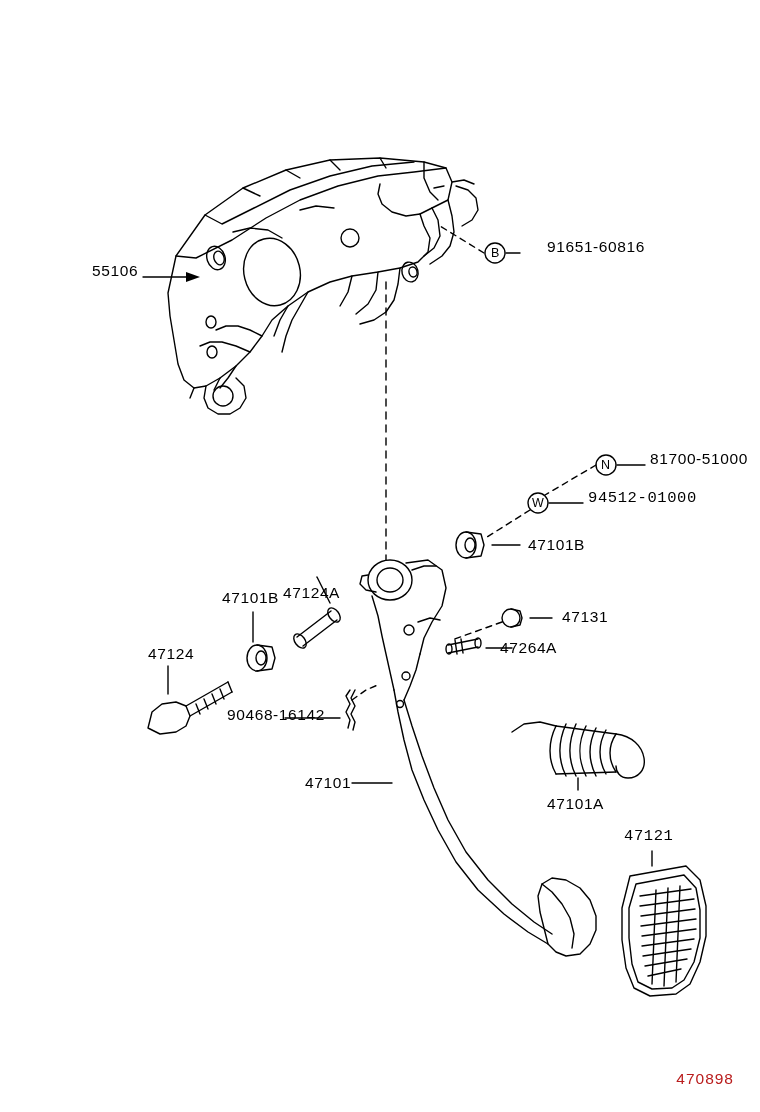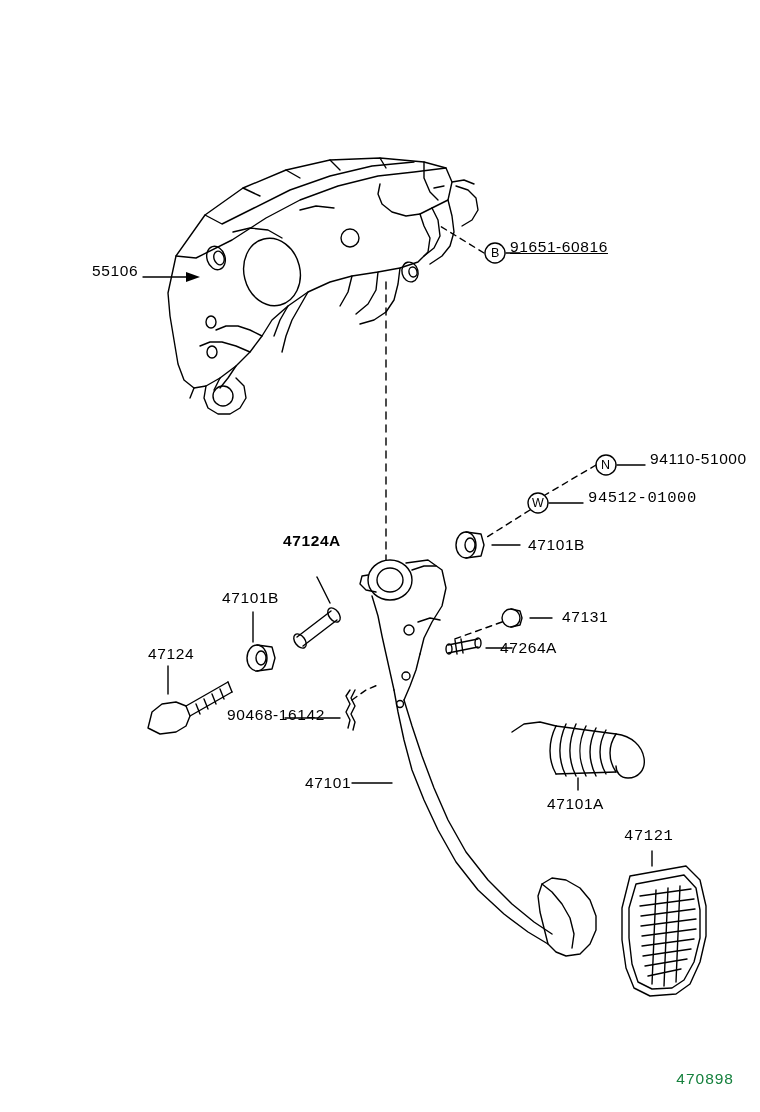--- a/index.html
+++ b/index.html
@@ -29,21 +29,21 @@
     letter-spacing: 0.6px;
     color: #000000;
     white-space: nowrap;
   }
   .code-footer {
     position: absolute;
     right: 26px;
     bottom: 24px;
     font-size: 15.5px;
     letter-spacing: 1px;
-    color: #15803d;
+    color: #b91c1c;
   }
 </style>
 </head>
 <body>
 
 <div id="page">
 
   <svg id="art" viewBox="0 0 760 1112" xmlns="http://www.w3.org/2000/svg">
     <g fill="none" stroke="#000000" stroke-width="1.4" stroke-linecap="round" stroke-linejoin="round">
 
@@ -207,25 +207,25 @@
                  M642 936 L696 929 M642 946 L694 939 M643 956 L691 949 M645 966 L687 959
                  M648 976 L681 969"></path>
         <path d="M656 890 L652 984 M668 888 L664 986 M680 886 L676 982"></path>
       </g>
       <path d="M652 851 L652 866"></path>
 
     </g>
   </svg>
 
   <div class="lbl" style="left:92px;  top:262px;">55106</div>
-  <div class="lbl" style="left:510px; top:238px;text-decoration:underline;">91651-60816</div>
-  <div class="lbl" style="left:650px; top:450px;">94110-51000</div>
+  <div class="lbl" style="left:547px; top:238px;">91651-60816</div>
+  <div class="lbl" style="left:650px; top:450px;">81700-51000</div>
   <div class="lbl" style="left:588px; top:489px;font-family:Liberation Mono, monospace;">94512-01000</div>
   <div class="lbl" style="left:528px; top:536px;">47101B</div>
-  <div class="lbl" style="left:283px; top:532px;font-weight:bold;">47124A</div>
+  <div class="lbl" style="left:283px; top:584px;">47124A</div>
   <div class="lbl" style="left:222px; top:589px;">47101B</div>
   <div class="lbl" style="left:562px; top:608px;">47131</div>
   <div class="lbl" style="left:500px; top:639px;">47264A</div>
   <div class="lbl" style="left:148px; top:645px;">47124</div>
   <div class="lbl" style="left:207px; top:706px;margin-left:20px;">90468-16142</div>
   <div class="lbl" style="left:305px; top:774px;">47101</div>
   <div class="lbl" style="left:547px; top:795px;">47101A</div>
   <div class="lbl" style="left:624px; top:827px;font-family:Liberation Mono, monospace;">47121</div>
 
   <div class="lbl" style="left:491px; top:246px; font-size:12.5px;">B</div>

